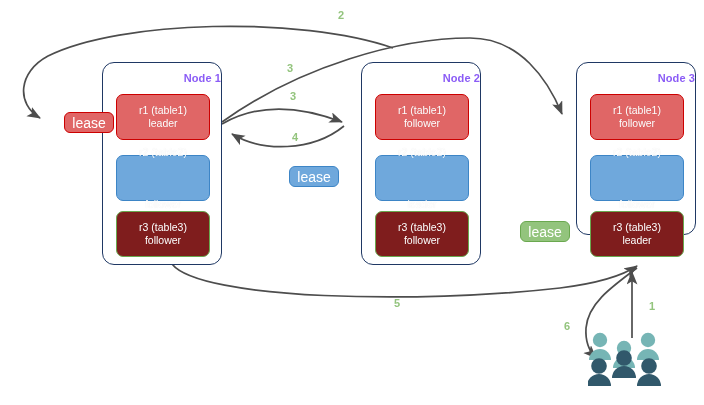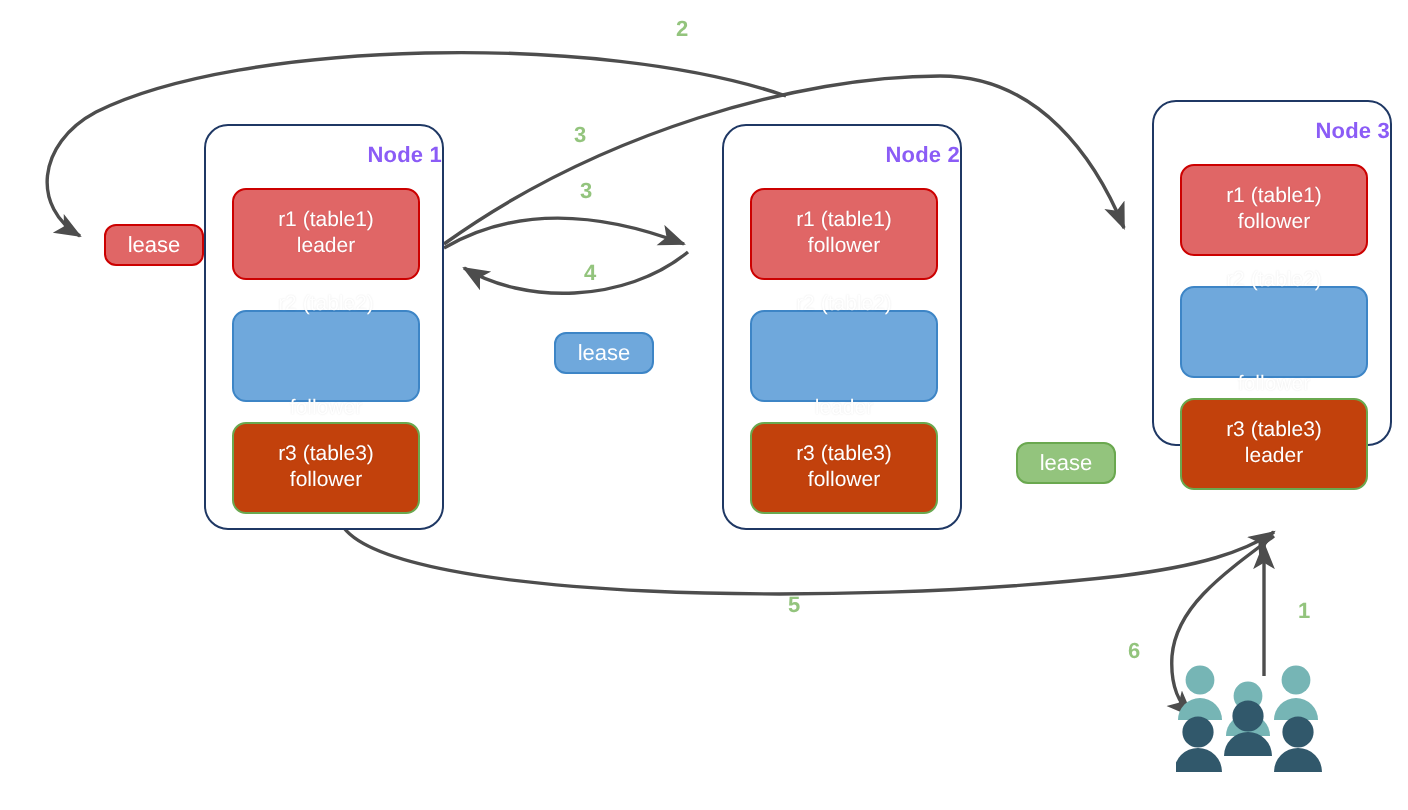--- a/index.html
+++ b/index.html
@@ -62,33 +62,34 @@
     justify-content: center;
     color: #ffffff;
     font-size: 10.5px;
     line-height: 13px;
     text-align: center;
     text-shadow: 0 0 1px rgba(0,0,0,.10);
   }
   .range .ln { display: block; }
   .r-red   { background: #e06666; border-color: #cc0000; }
   .r-blue  { background: #6fa8dc; border-color: #3d85c6; gap: 39px; }
-  .r-green { background: #c2410c; border-color: #6aa84f; }
+  .r-green { background: #7f1d1d; border-color: #6aa84f; }
   .lease {
     position: absolute;
     box-sizing: border-box;
     border-radius: 6px;
     border-width: 1.4px;
     border-style: solid;
     display: flex;
     align-items: center;
     justify-content: center;
     color: #ffffff;
-    font-size: 11px;
+    font-size: 14px;
     height: 21px;
+    margin-left: 12px;
   }
   .edge-label {
     position: absolute;
     font-size: 11px;
     font-weight: bold;
     color: #93c47d;
     text-align: center;
     white-space: nowrap;
   }
   #people {
@@ -151,21 +152,21 @@
     <div class="range r-blue" style="top:92px;">
       <span class="ln">r2 (table2)</span>
       <span class="ln">leader</span>
     </div>
     <div class="range r-green" style="top:148px;">
       <span class="ln">r3 (table3)</span>
       <span class="ln">follower</span>
     </div>
   </div>
 
-  <div class="node" style="left:576px; top:50px; width:120px; height:173px;">
+  <div class="node" style="left:576px; top:62px; width:120px; height:173px;">
     <div class="node-title">Node 3</div>
     <div class="range r-red" style="top:31px;">
       <span class="ln">r1 (table1)</span>
       <span class="ln">follower</span>
     </div>
     <div class="range r-blue" style="top:92px;">
       <span class="ln">r2 (table2)</span>
       <span class="ln">follower</span>
     </div>
     <div class="range r-green" style="top:148px;">

